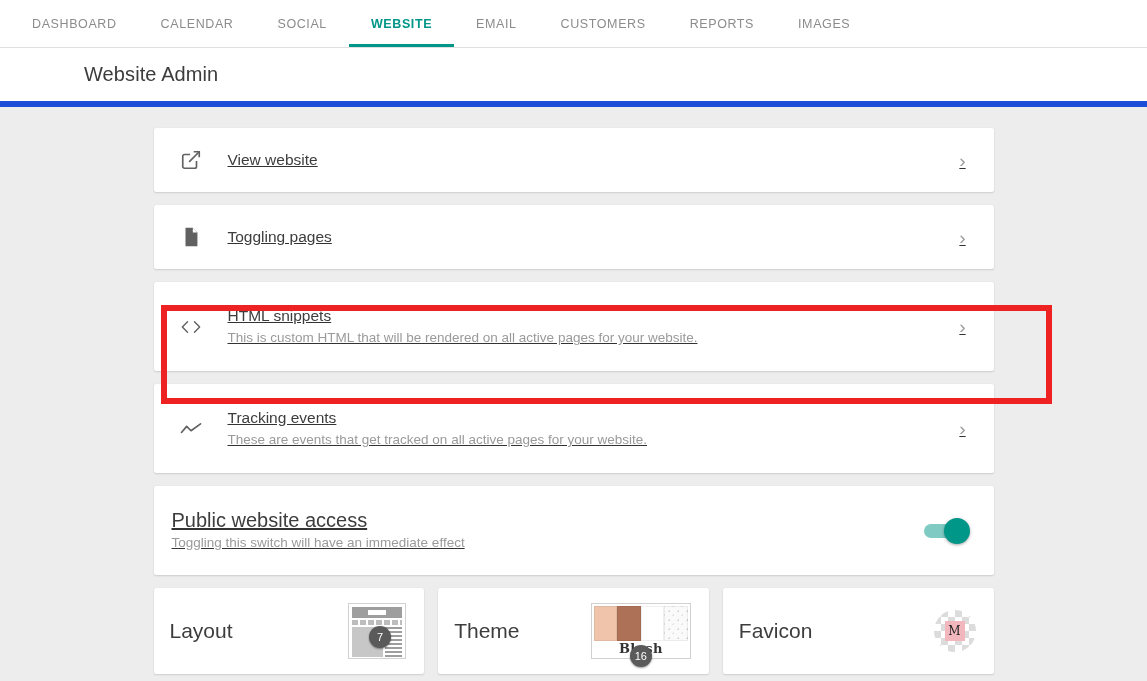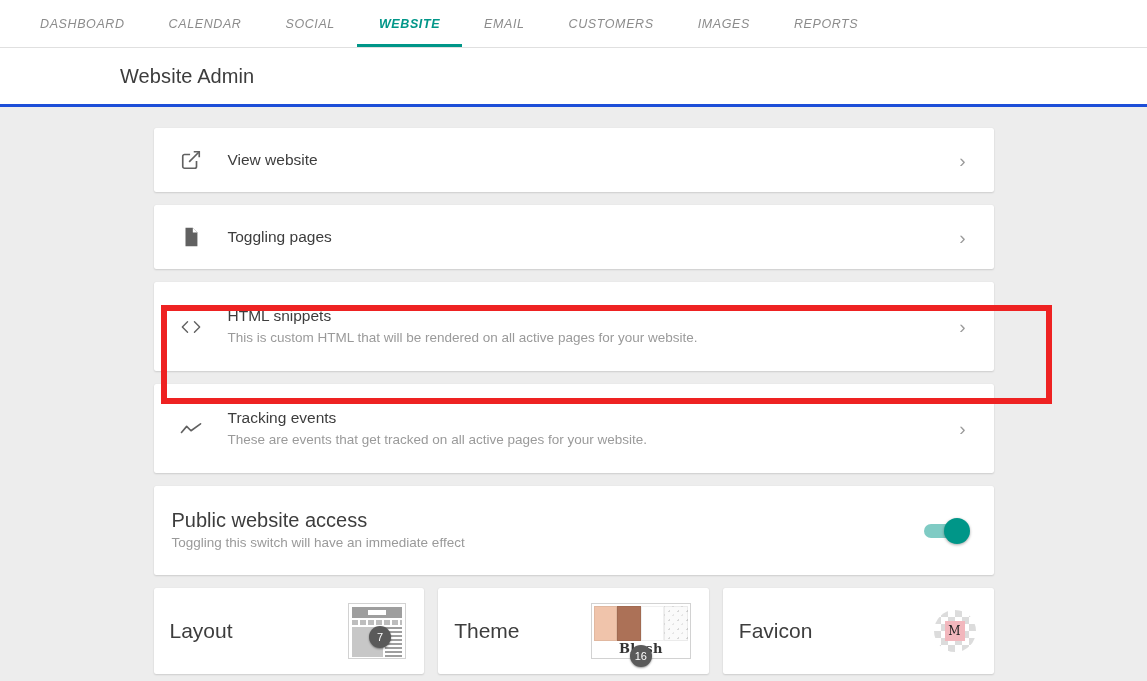--- a/index.html
+++ b/index.html
@@ -15,22 +15,21 @@
     -webkit-font-smoothing: antialiased;
   }
 
   
   .tabbar {
     height: 48px;
     background: #ffffff;
     border-bottom: 1px solid #e0e0e0;
     display: flex;
     align-items: stretch;
-    padding-left: 18px;
-    font-style: italic;
+    padding-left: 10px;
   }
   .tab {
     position: relative;
     display: flex;
     align-items: center;
     padding: 0 22px;
     font-size: 12.5px;
     letter-spacing: 0.6px;
     color: #8c8c8c;
     cursor: pointer;
@@ -42,24 +41,24 @@
     position: absolute;
     left: 0; right: 0; bottom: 0;
     height: 3px;
     background: #009688;
   }
 
   
   .page-header {
     height: 59px;
     background: #ffffff;
-    border-bottom: 3px solid #1d4ed8;
-    display: flex;
-    align-items: center;
-    padding-left: 120px;
+    border-bottom: 6px solid #1d4ed8;
+    display: flex;
+    align-items: center;
+    padding-left: 84px;
   }
   .page-title {
     font-size: 20px;
     font-weight: 500;
     color: #3c3c3c;
     letter-spacing: 0.1px;
   }
 
   
   .content {
@@ -74,20 +73,21 @@
     margin: 0 auto;
     padding-top: 21px;
   }
 
   
   .card {
     background: #ffffff;
     box-shadow: 0 1px 2px rgba(0,0,0,0.13), 0 0 1px rgba(0,0,0,0.10);
     border-radius: 2px;
     margin-bottom: 13px;
+    text-decoration: underline;
   }
 
   .nav-row {
     display: flex;
     align-items: center;
     min-height: 64px;
     padding: 0 16px 0 0;
     cursor: pointer;
   }
   .nav-row.tall { min-height: 89px; }
@@ -314,24 +314,24 @@
   <div class="tab active">
       <span>WEBSITE</span>
     </div>
   <div class="tab">
       <span>EMAIL</span>
     </div>
   <div class="tab">
       <span>CUSTOMERS</span>
     </div>
   <div class="tab">
+      <span>REPORTS</span>
+    </div>
+  <div class="tab">
       <span>IMAGES</span>
-    </div>
-  <div class="tab">
-      <span>REPORTS</span>
     </div>
 </div>
 
 <div class="page-header">
   <div class="page-title">Website Admin</div>
 </div>
 
 <div class="content">
   <div class="stack">
 

